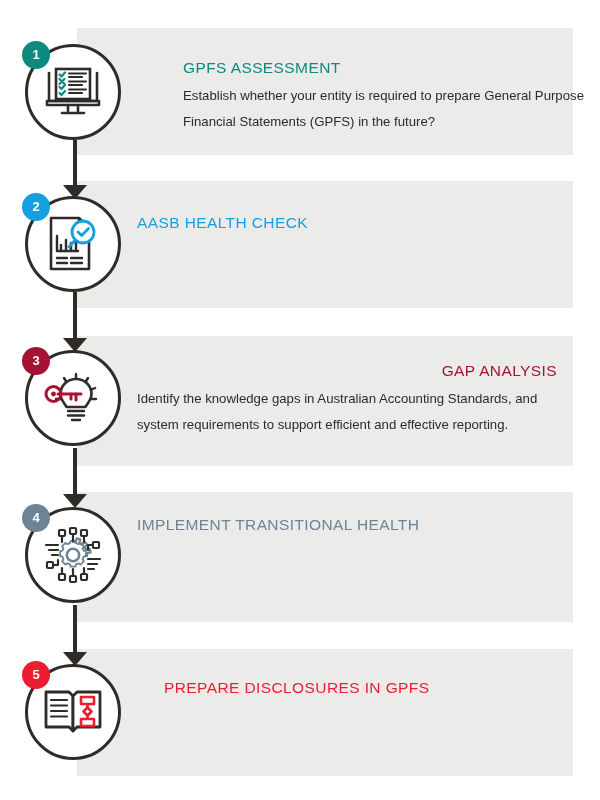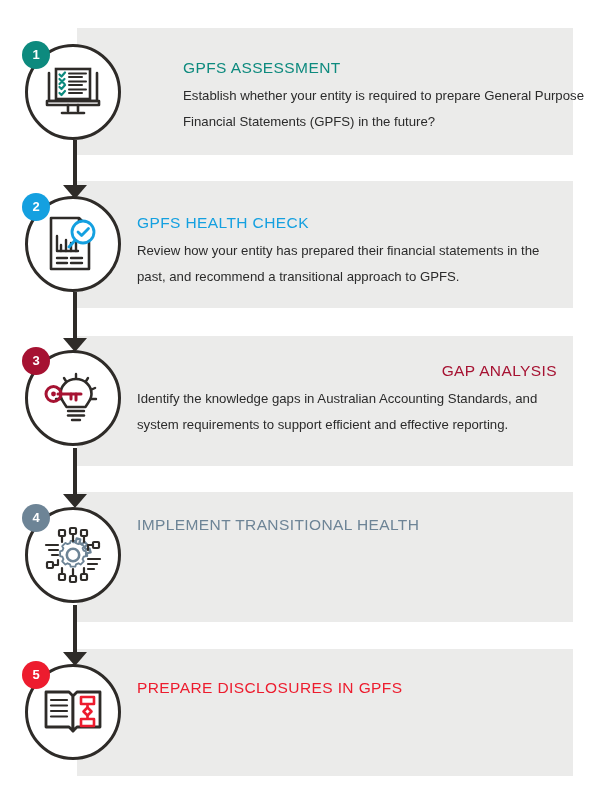--- a/index.html
+++ b/index.html
@@ -191,22 +191,21 @@
           </g>
           <circle cx="38" cy="17" r="11" fill="#ffffff" stroke="#14a0e0" stroke-width="2.8"></circle>
           <path d="M33 17 L36.6 20.6 L43.5 13.5" fill="none" stroke="#14a0e0" stroke-width="2.8" stroke-linecap="round" stroke-linejoin="round"></path>
           <path d="M30 25.5 L24 32" fill="none" stroke="#14a0e0" stroke-width="3" stroke-linecap="round"></path>
         </svg>
       </div>
       <div class="badge" style="background:#14a0e0;">2</div>
     </div>
 
     <div class="text-block" style="top:214px;">
-      <div class="step-title" style="color:#14a0e0;">GPFS HEALTH CHECK</div>
-      <div class="step-desc">Review how your entity has prepared their financial statements in the past, and recommend a transitional approach to GPFS.</div>
+      <div class="step-title" style="color:#14a0e0;">AASB HEALTH CHECK</div>
     </div>
   </div>
 
   <div class="step">
     <div class="panel" style="top:336px;height:130px;"></div>
 
     <div class="circle-wrap" style="top:347px;">
       <div class="circle">
 
         <svg class="icon-svg" width="62" height="56" viewBox="0 0 62 56">
@@ -324,18 +323,18 @@
             <path d="M45.5 18 L45.5 21.5"></path>
             <path d="M45.5 21.5 L49.5 25.5 L45.5 29.5 L41.5 25.5 Z"></path>
             <path d="M45.5 29.5 L45.5 33"></path>
             <rect x="39" y="33" width="13" height="7"></rect>
           </g>
         </svg>
       </div>
       <div class="badge" style="background:#ed1c2e;">5</div>
     </div>
 
-    <div class="text-block" style="top:679px;">
+    <div class="text-block" style="top:679px;margin-left:27px;">
       <div class="step-title" style="color:#ed1c2e;">PREPARE DISCLOSURES IN GPFS</div>
     </div>
   </div>
 
 </div>
 
 </body></html>

